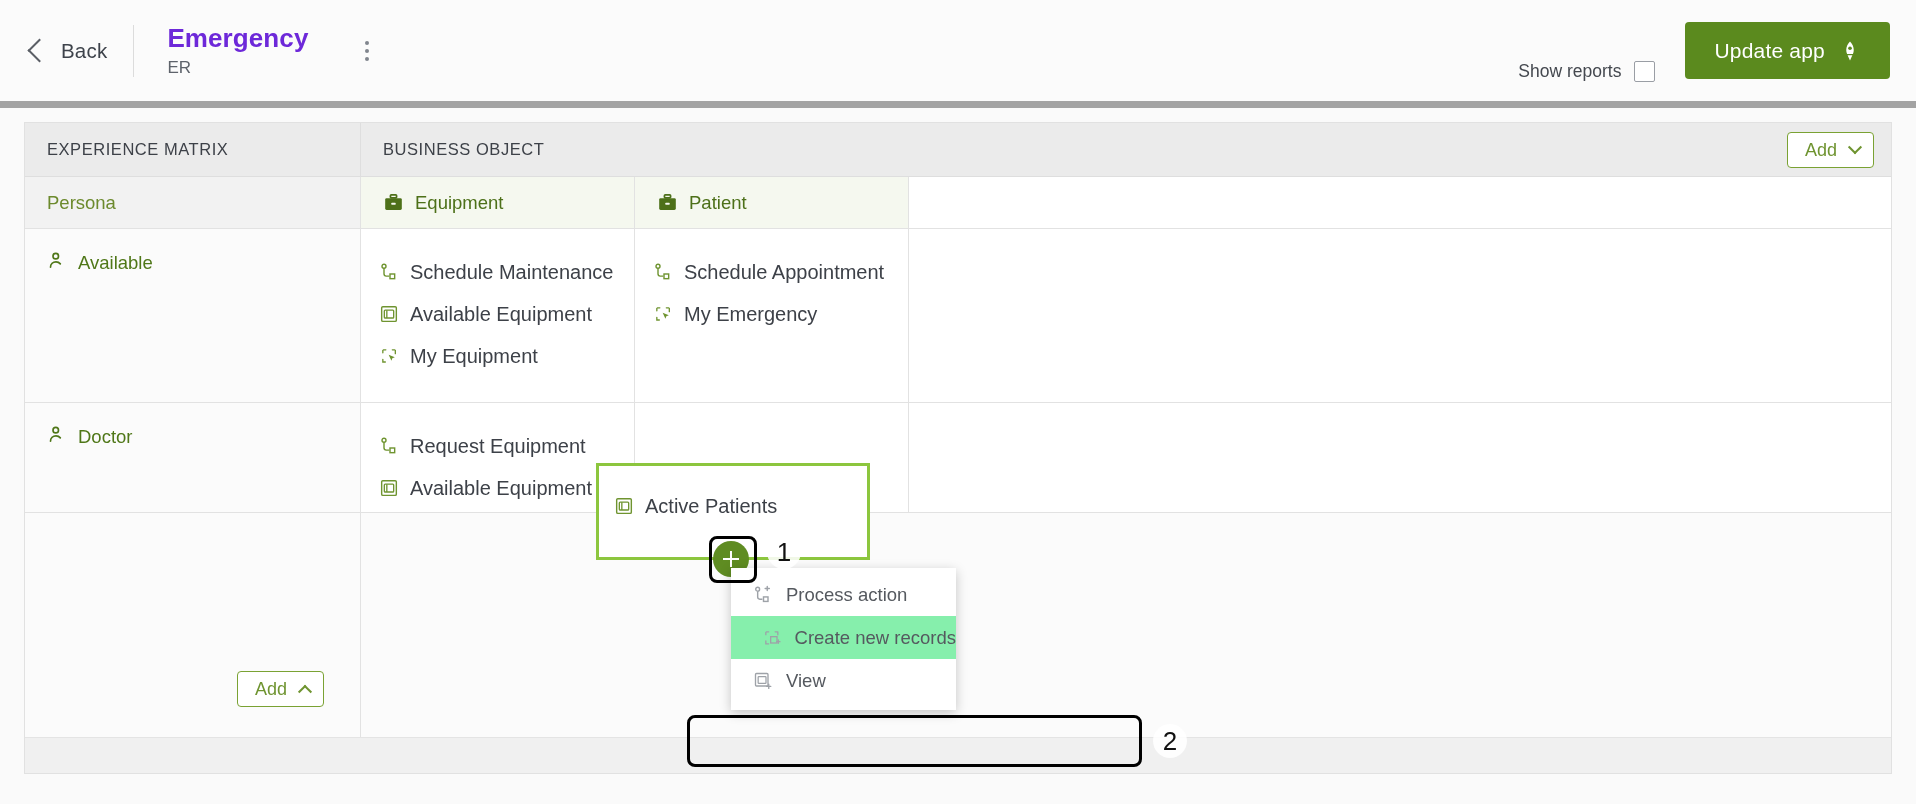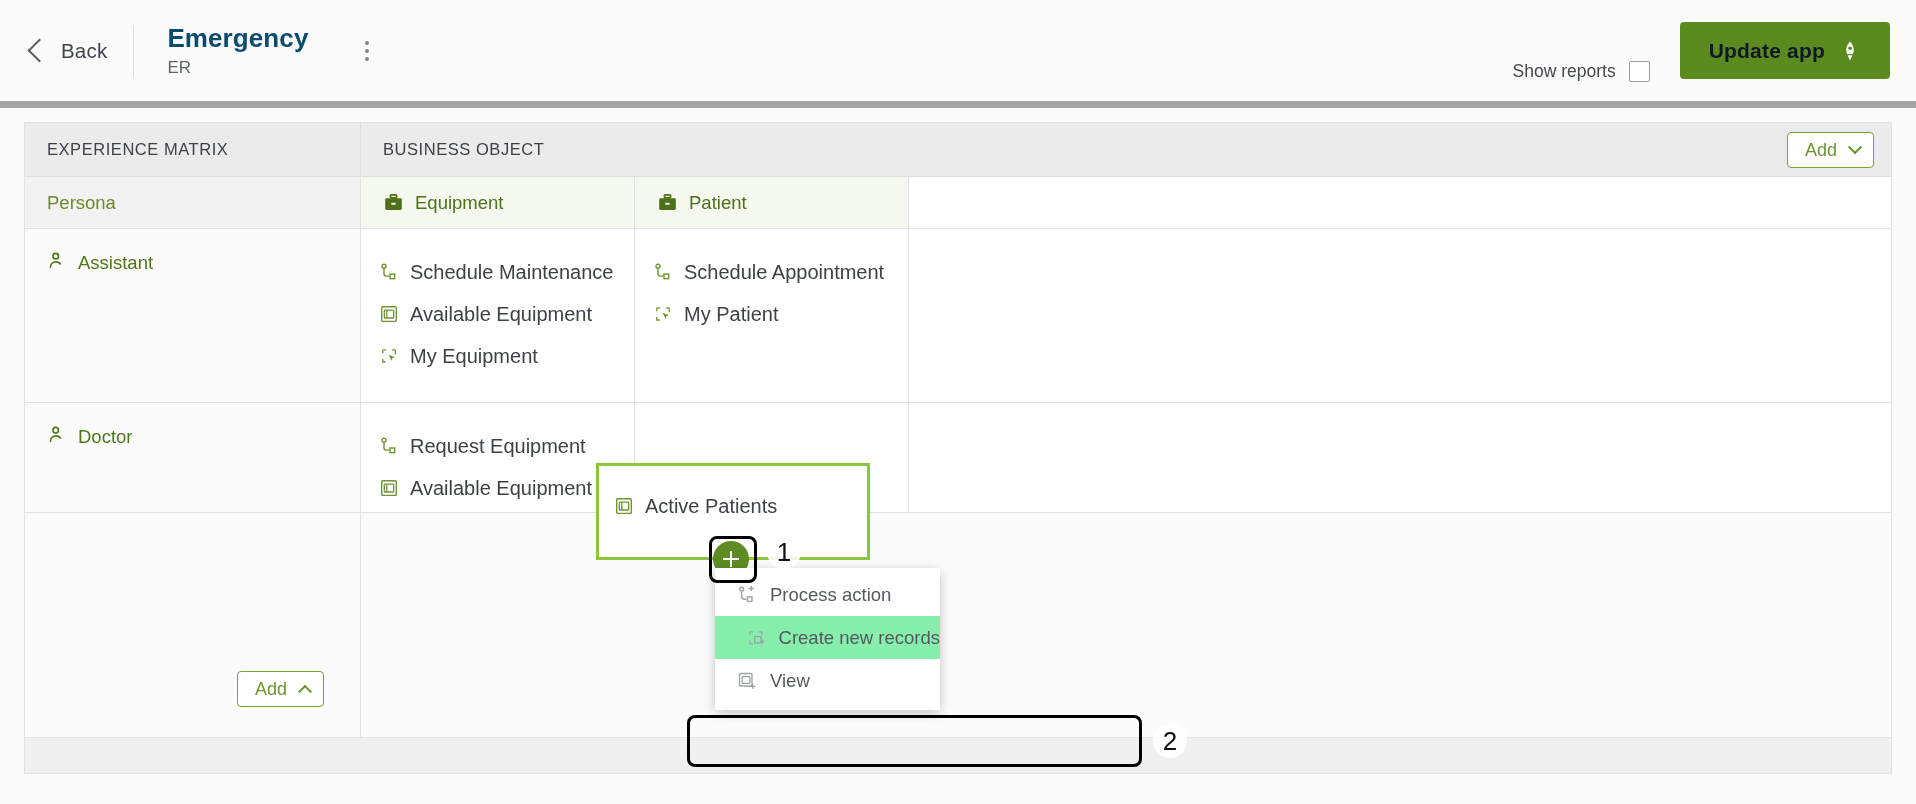--- a/index.html
+++ b/index.html
@@ -43,21 +43,21 @@
   .vdiv {
     width: 1px;
     height: 52px;
     background: #dcdcdc;
     margin-right: 33px;
   }
   .title-block { display: flex; flex-direction: column; gap: 4px; }
   .app-title {
     font-size: 26px;
     font-weight: bold;
-    color: #0c4a6e;
+    color: #6d28d9;
     letter-spacing: .1px;
   }
   .app-subtitle {
     font-size: 17px;
     color: #5e636b;
   }
   .kebab {
     margin-left: 46px;
     width: 26px; height: 36px;
     display: flex; flex-direction: column;
@@ -86,27 +86,27 @@
     color: #44484f;
   }
   .cbox {
     width: 21px; height: 21px;
     border: 1.6px solid #9a9ea5;
     border-radius: 2px;
     background: #fff;
   }
   .update-btn {
     background: #5b8a1e;
-    color: #0f172a;
+    color: #ffffff;
     border: none;
     border-radius: 4px;
     height: 57px;
     padding: 0 29px;
     font-size: 21px;
-    font-weight: bold;
+    font-weight: normal;
     font-family: "Liberation Sans", sans-serif;
     display: flex;
     align-items: center;
     gap: 14px;
     cursor: pointer;
     letter-spacing: .2px;
   }
   .rocket { width: 22px; height: 24px; flex: 0 0 auto; }
 
   
@@ -271,21 +271,21 @@
     font-family: "Liberation Sans", sans-serif;
     background: rgba(255,255,255,.88);
     border-radius: 50%;
     width: 34px; height: 34px;
     display: flex; align-items: center; justify-content: center;
   }
 
   
   .menu {
     position: absolute;
-    left: 690px; top: 445px;
+    left: 706px; top: 445px;
     width: 225px;
     background: #ffffff;
     box-shadow: 0 3px 11px rgba(0,0,0,.22);
     z-index: 15;
     padding: 5px 0 8px 0;
   }
   .menu-item {
     display: flex; align-items: center; gap: 13px;
     height: 43px;
     padding-left: 22px;
@@ -375,21 +375,21 @@
 
     <div class="sub-cell bo-filler"></div>
   </div>
 
   <div class="row data-row row-assistant">
     <div class="persona-cell">
       <svg width="20" height="20" viewBox="0 0 24 24">
         <circle cx="10.5" cy="6.2" r="3.3" fill="none" stroke="#4f7718" stroke-width="2"></circle>
         <path d="M4.2 19.5c0-3.8 2.9-6.4 6.6-6.4 2.1 0 4 .9 5.2 2.3" fill="none" stroke="#4f7718" stroke-width="2" stroke-linecap="round"></path>
       </svg>
-      <span class="persona-name">Assistant</span>
+      <span class="persona-name">Available</span>
     </div>
 
     <div class="bo-cell">
       <div class="item">
         <svg width="20" height="20" viewBox="0 0 24 24">
           <circle cx="6" cy="5" r="2.4" fill="none" stroke="#6f9430" stroke-width="1.7"></circle>
           <path d="M6 7.6v6.6c0 1.5 1.2 2.7 2.7 2.7h3.6" fill="none" stroke="#6f9430" stroke-width="1.7"></path>
           <rect x="13.2" y="14.4" width="5.6" height="5.6" fill="none" stroke="#6f9430" stroke-width="1.7"></rect>
         </svg>
         <span>Schedule Maintenance</span>
@@ -418,21 +418,21 @@
           <path d="M6 7.6v6.6c0 1.5 1.2 2.7 2.7 2.7h3.6" fill="none" stroke="#6f9430" stroke-width="1.7"></path>
           <rect x="13.2" y="14.4" width="5.6" height="5.6" fill="none" stroke="#6f9430" stroke-width="1.7"></rect>
         </svg>
         <span>Schedule Appointment</span>
       </div>
       <div class="item">
         <svg width="20" height="20" viewBox="0 0 24 24">
           <path d="M5.2 4.6h3M16 4.6h3M4.6 5.2v3M4.6 16v3.2h3M19.6 5.2v4" fill="none" stroke="#6f9430" stroke-width="1.6" stroke-linecap="round"></path>
           <path d="M11.6 10.4l7.4 3.2-3 1.1-1.1 3-3.3-7.3z" fill="#6f9430"></path>
         </svg>
-        <span>My Patient</span>
+        <span>My Emergency</span>
       </div>
     </div>
 
     <div class="bo-cell empty-fill"></div>
   </div>
 
   <div class="row data-row row-doctor">
     <div class="persona-cell">
       <svg width="20" height="20" viewBox="0 0 24 24">
         <circle cx="10.5" cy="6.2" r="3.3" fill="none" stroke="#4f7718" stroke-width="2"></circle>

